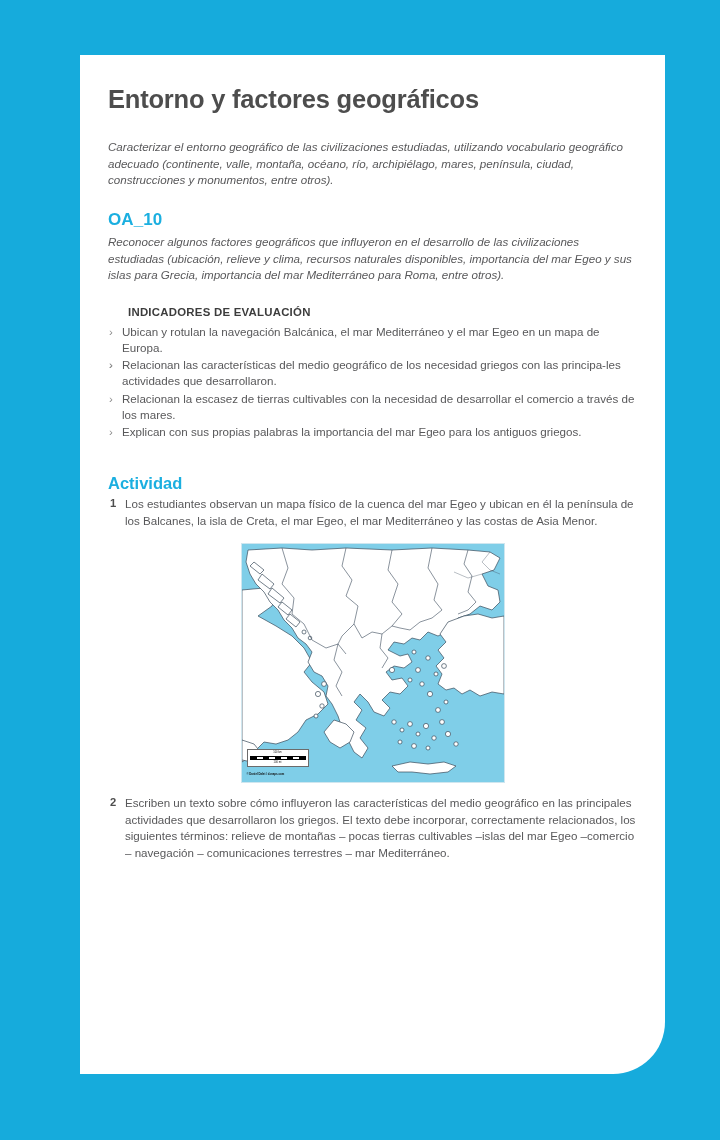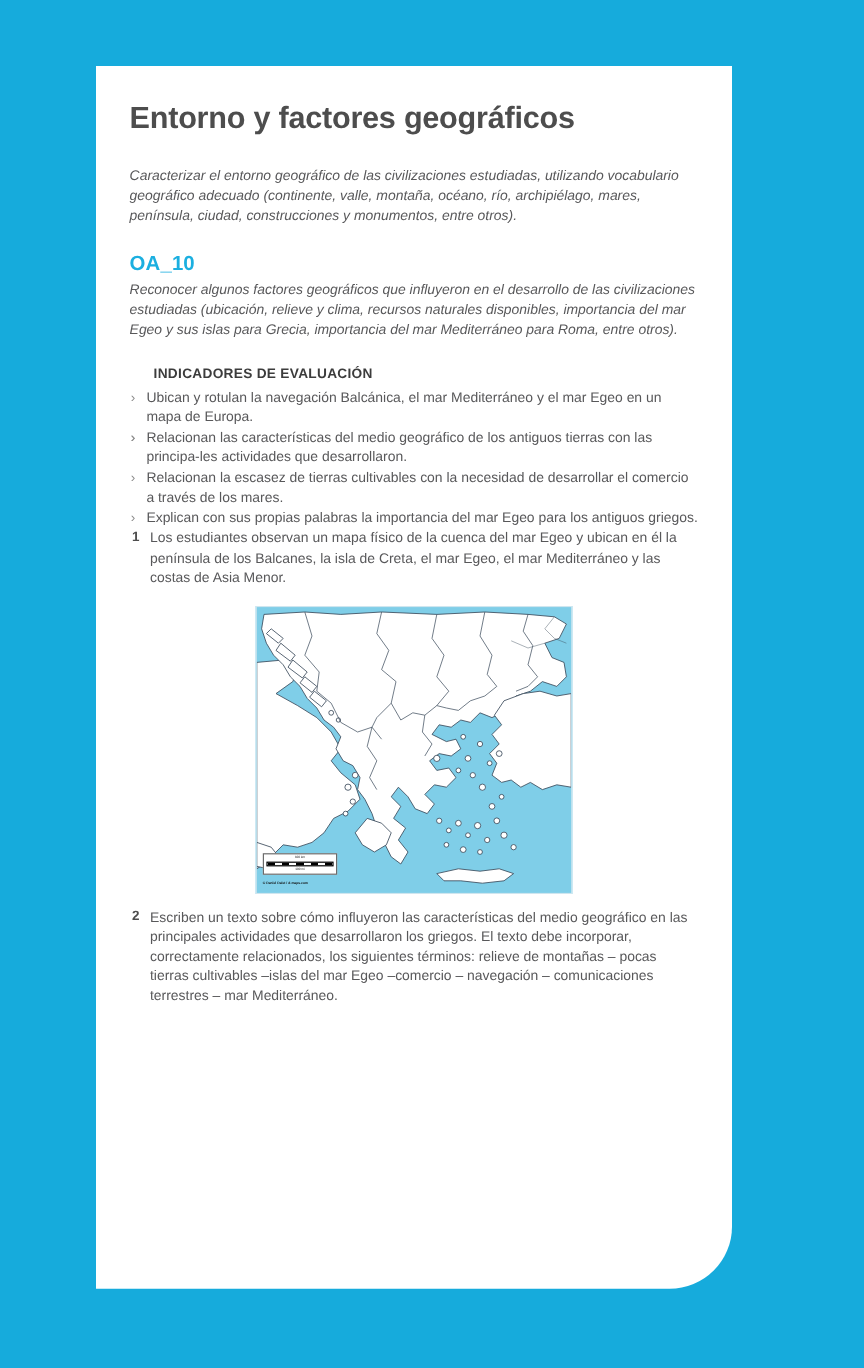--- a/index.html
+++ b/index.html
@@ -15,21 +15,21 @@
   }
   #page {
     position: relative;
     width: 720px;
     height: 1140px;
   }
   .card {
     position: absolute;
     left: 80px;
     top: 55px;
-    width: 530px;
+    width: 585px;
     height: 1019px;
     background: #ffffff;
     border-bottom-right-radius: 52px;
     box-sizing: border-box;
     padding: 30px 28px 0 28px;
   }
   .page-title {
     font-size: 25.5px;
     font-weight: bold;
     color: #4d4d4d;
@@ -172,32 +172,33 @@
     <ul class="indicators">
       <li>
         <span class="chev">›</span>
         <span>Ubican y rotulan la navegación Balcánica, el mar Mediterráneo y el mar Egeo en un mapa de Europa.</span>
       </li>
       <li>
         <span class="chev">›</span>
       </li>
       <li>
         <span class="chev">›</span>
-        <span>Relacionan las características del medio geográfico de los antiguos tierras con las principa-les actividades que desarrollaron.</span>
+        <span>Relacionan las características del medio geográfico de los necesidad griegos con las principa-les actividades que desarrollaron.</span>
       </li>
       <li>
         <span class="chev">›</span>
         <span>Relacionan la escasez de tierras cultivables con la necesidad de desarrollar el comercio a través de los mares.</span>
       </li>
       <li>
         <span class="chev">›</span>
         <span>Explican con sus propias palabras la importancia del mar Egeo para los antiguos griegos.</span>
       </li>
     </ul>
 
+    <h2 class="activity-heading">Actividad</h2>
 
     <ol class="activity">
       <li>
         <span class="num">1</span>
         <span>Los estudiantes observan un mapa físico de la cuenca del mar Egeo y ubican en él la península de los Balcanes, la isla de Creta, el mar Egeo, el mar Mediterráneo y las costas de Asia Menor.</span>
       </li>
     </ol>
 
     <div class="map-wrap">
       <div class="map-frame">

